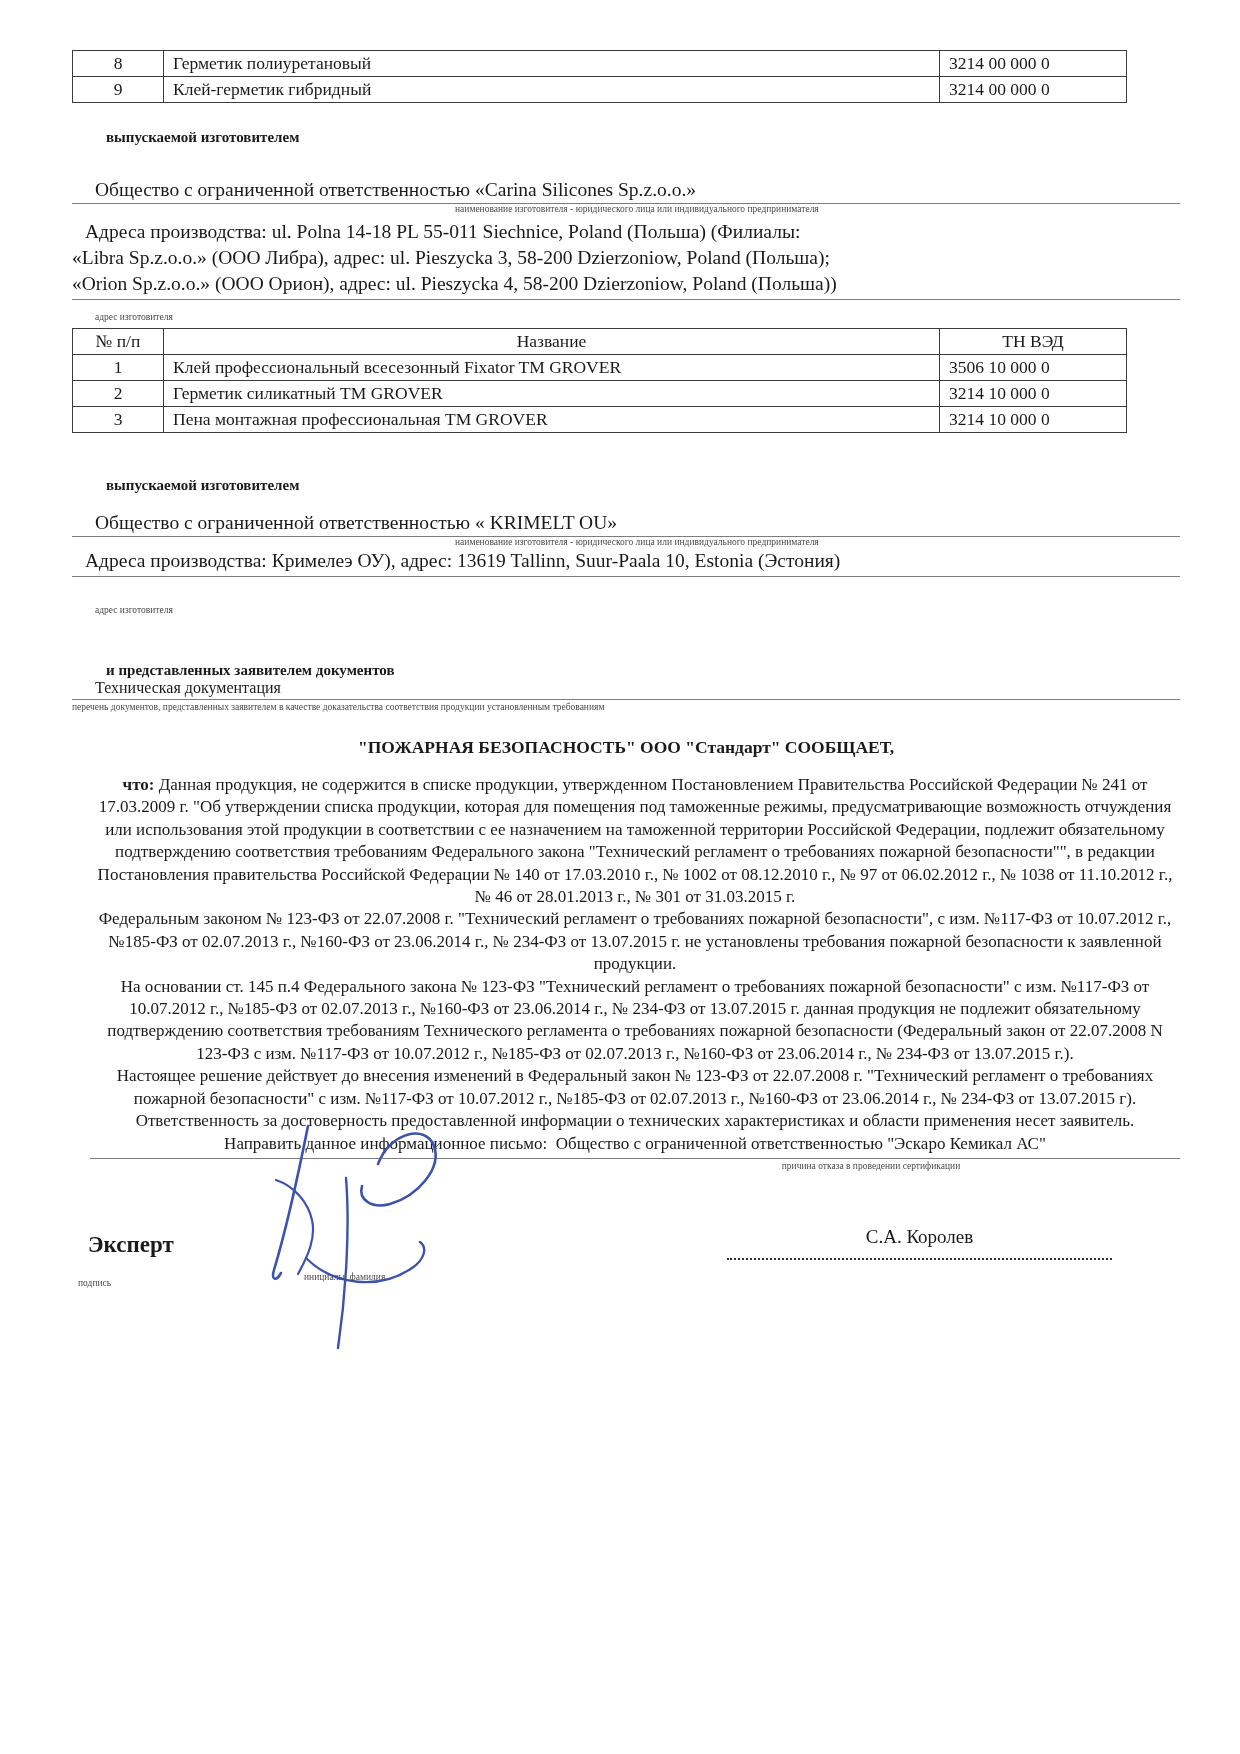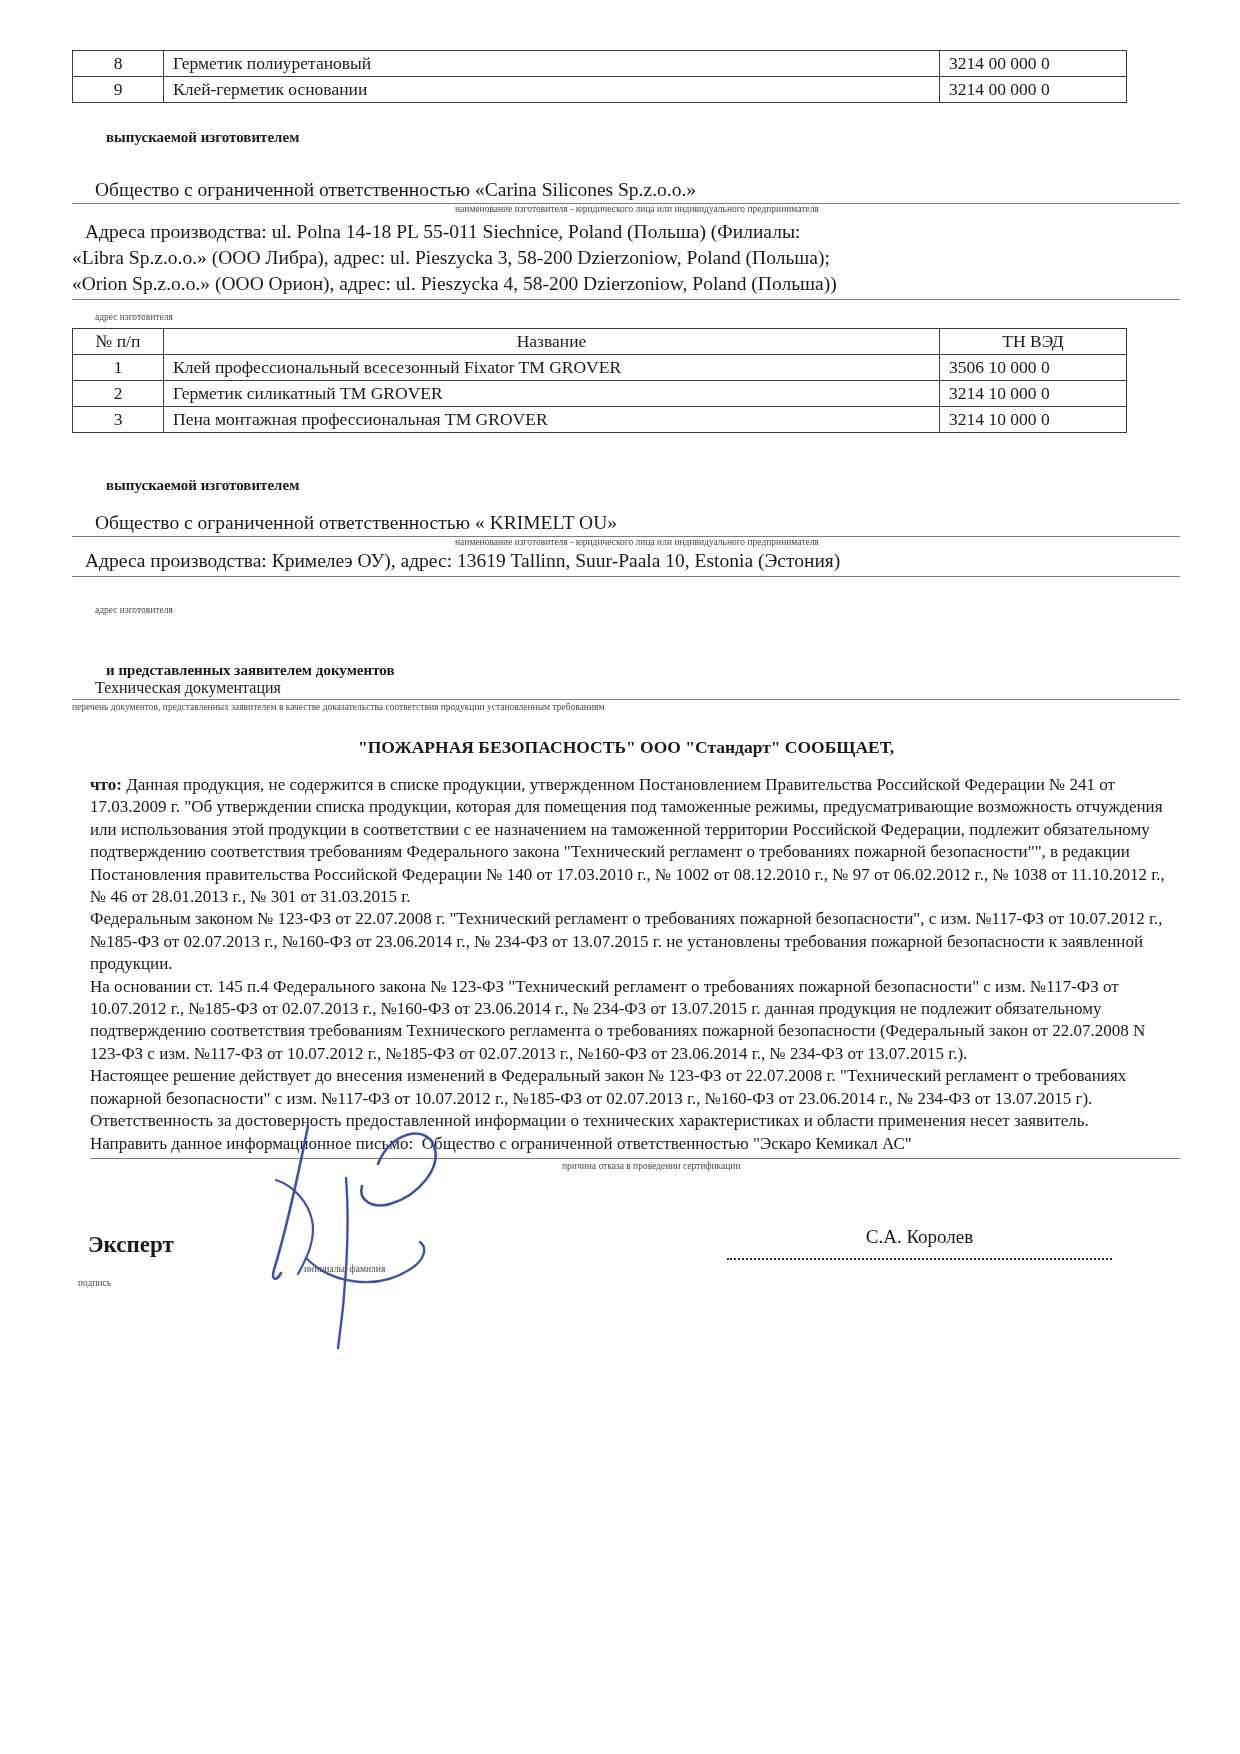--- a/index.html
+++ b/index.html
@@ -54,41 +54,41 @@
   .title{
     text-align:center;
     font-weight:bold;
     font-size:17.5px;
     margin-top:24px;
   }
   .body-text{
     margin-top:16px;
     font-size:17px;
     line-height:22.4px;
-    text-align:left;
+    text-align:center;
     padding-left:18px;
   }
   .body-text p{margin:0;}
   .fwd{
     border-bottom:1.5px solid #7d7d7d;
     padding-bottom:3px;
   }
 
   
   .footer{
     position:relative;
     height:300px;
     margin-top:8px;
   }
   .expert{
     position:absolute;left:16px;top:52px;
     font-weight:bold;font-size:23px;
   }
   .cap-podpis{position:absolute;left:6px;top:98px;}
-  .cap-initials{position:absolute;left:232px;top:84px;}
+  .cap-initials{position:absolute;left:232px;top:92px;}
   .expert-name{
     position:absolute;left:655px;top:46px;width:385px;
     text-align:center;font-size:19px;
   }
   .dotline{
     position:absolute;left:655px;top:50px;width:385px;height:28px;
     border-bottom:2.5px dotted #2f2f2f;
   }
   .sig{position:absolute;left:178px;top:-62px;}
 </style>
@@ -100,21 +100,21 @@
 
     <table class="tbl">
       <tbody>
         <tr>
           <td class="c-num">8</td>
           <td class="c-name">Герметик полиуретановый</td>
           <td class="c-code">3214 00 000 0</td>
         </tr>
         <tr>
           <td class="c-num">9</td>
-          <td class="c-name">Клей-герметик основании</td>
+          <td class="c-name">Клей-герметик гибридный</td>
           <td class="c-code">3214 00 000 0</td>
         </tr>
       </tbody>
     </table>
 
     <div class="bold-head" style="margin-top:26px;">выпускаемой изготовителем</div>
 
     <div class="fill-line" style="margin-top:33px;padding-left:23px;">Общество с ограниченной ответственностью «Carina Silicones Sp.z.o.o.»</div>
     <div class="tiny" style="margin-left:383px;">наименование изготовителя - юридического лица или индивидуального предпринимателя</div>
 

